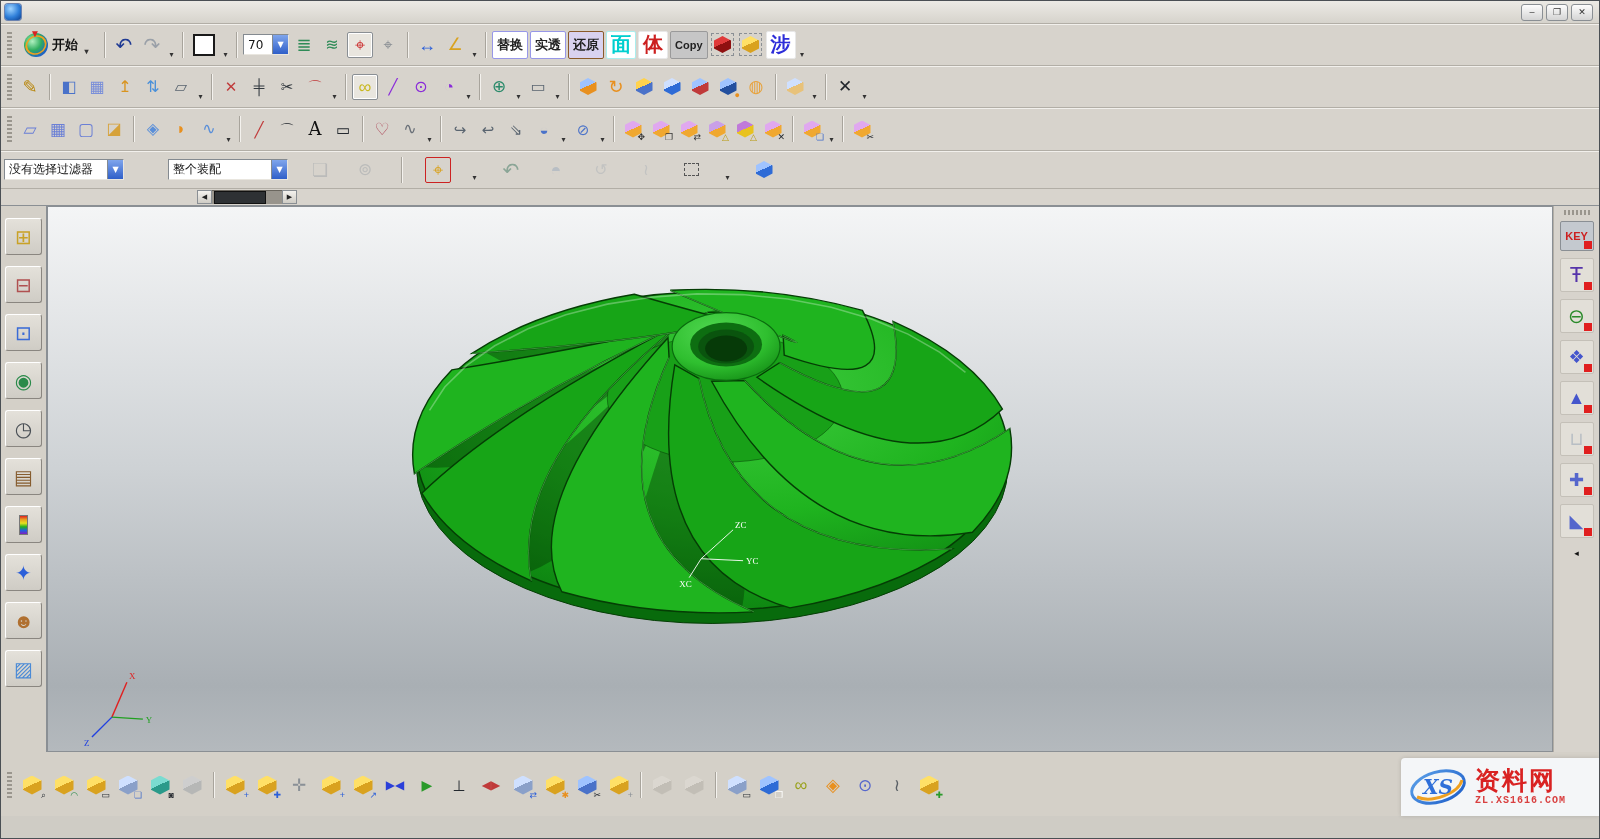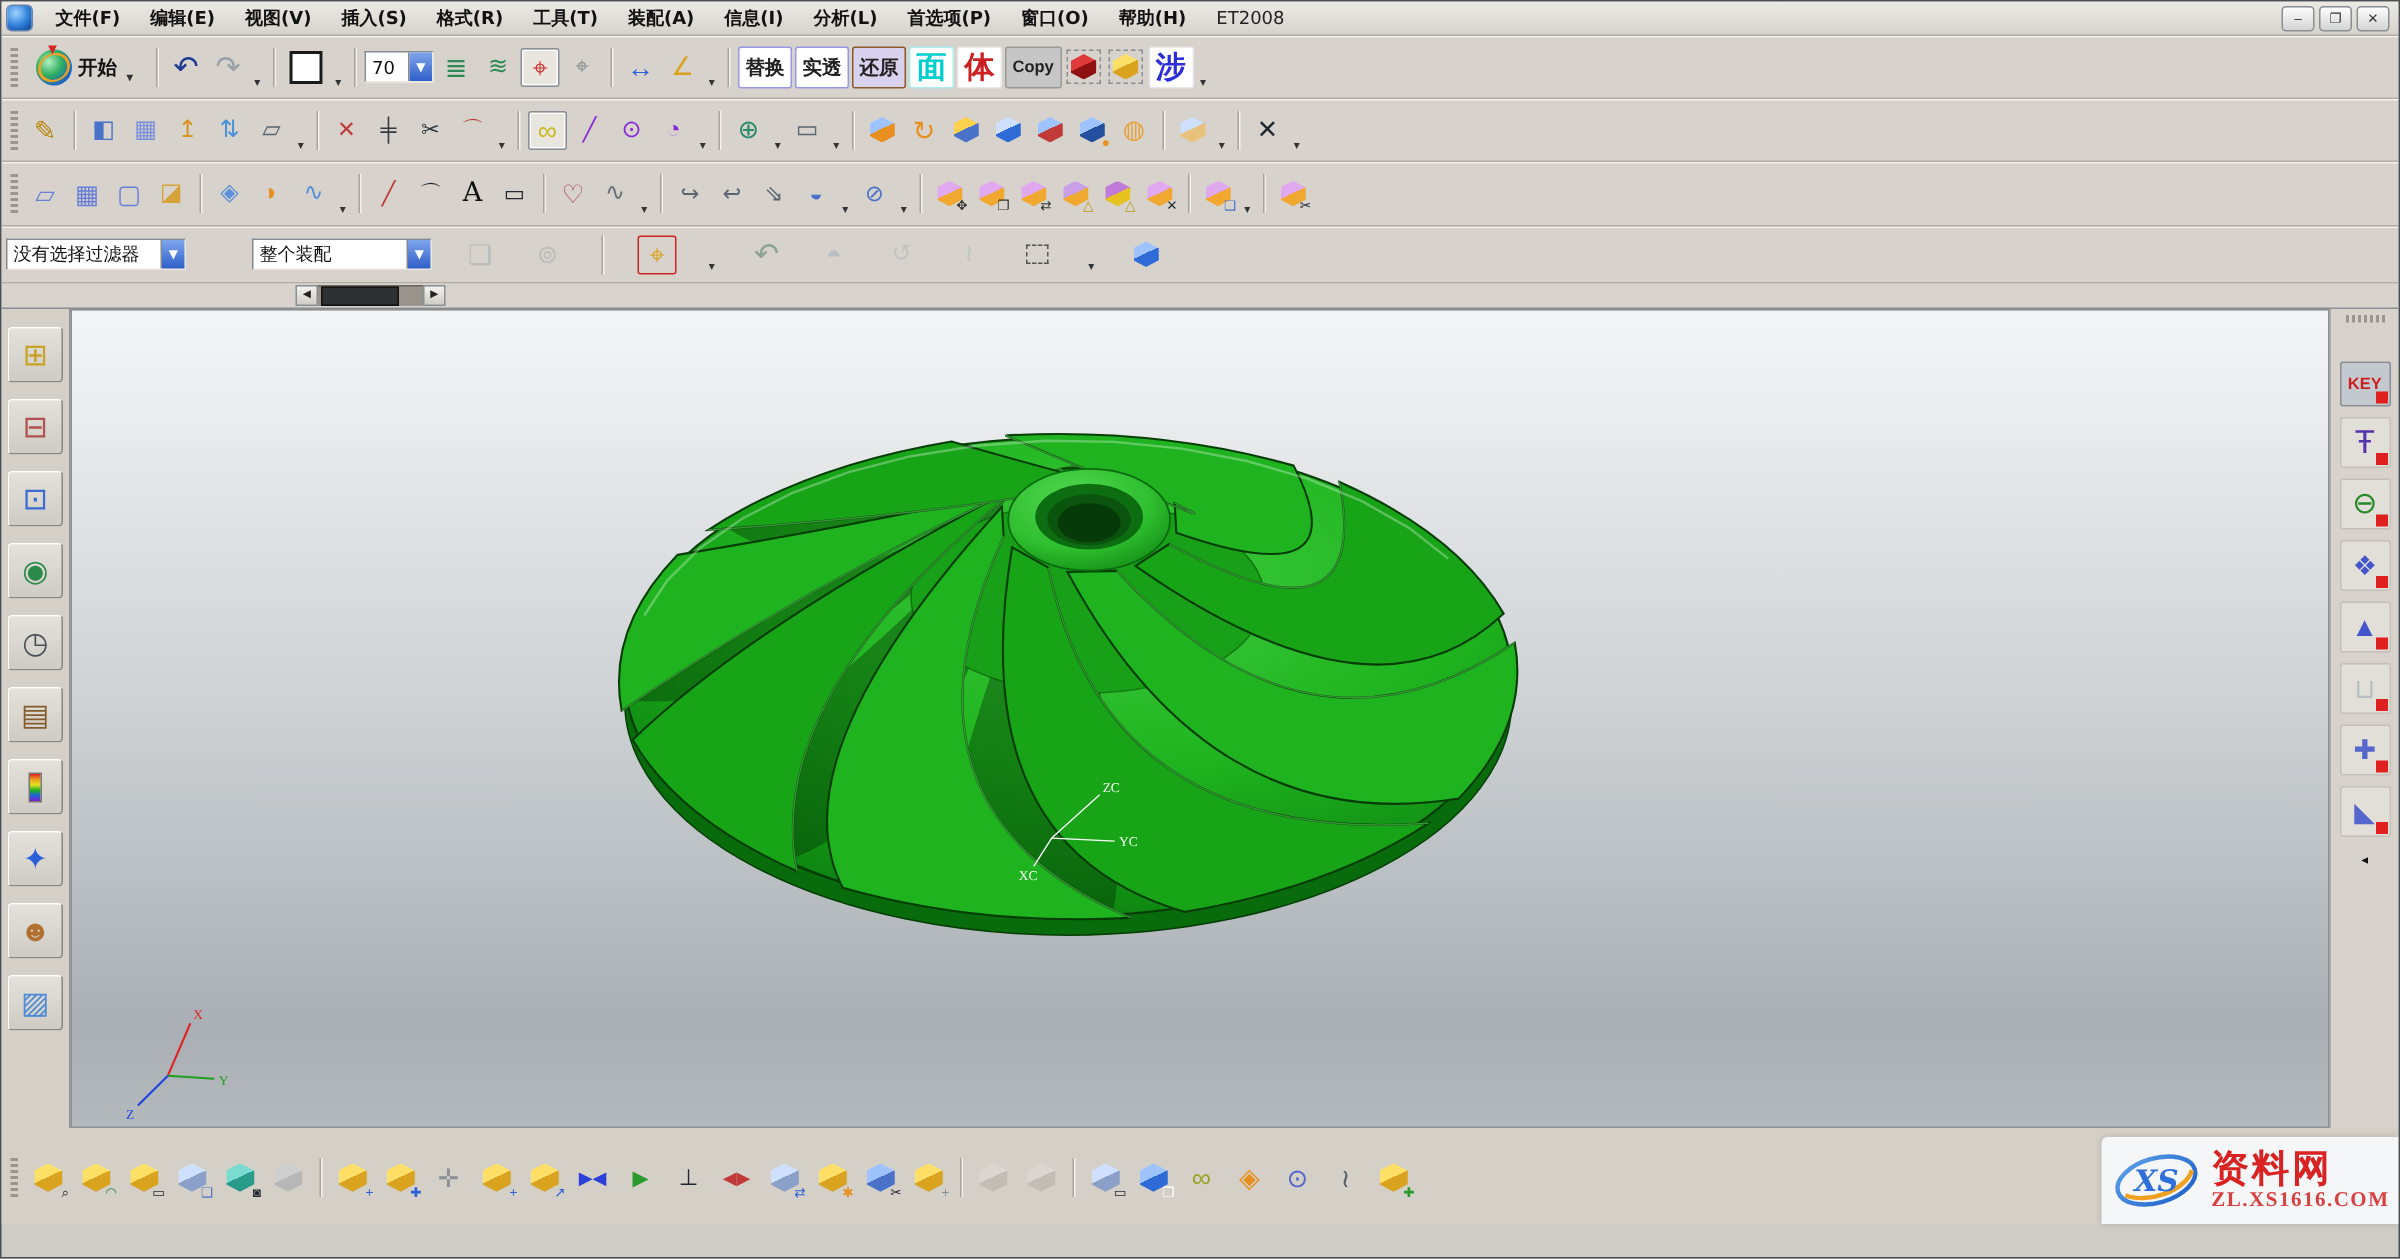--- a/index.html
+++ b/index.html
@@ -87,45 +87,30 @@
 
   
   .bottombar { height:64px; background:#d4d0c8; position:relative; padding-top:9px; }
   .tbar.b { border-bottom:none; background:transparent; box-shadow:none; height:48px; }
   .b .ib { width:30px; height:30px; }
   .b .cube { width:19px; height:19px; }
   .watermark { position:absolute; right:0; bottom:0; width:198px; height:58px; background:#f4f6f8;
     border-radius:4px 0 0 0; display:flex; align-items:center; gap:6px; padding:4px 6px; box-shadow:0 0 4px rgba(0,0,0,.15); }
   .wm-texts { display:flex; flex-direction:column; line-height:1; }
   .wm-site { color:#d92222; font-weight:800; font-size:25px; letter-spacing:2px; }
-  .wm-url { color:#d94040; font-size:14px; font-weight:700; letter-spacing:1px; margin-top:3px;
-    font-family:Liberation Serif, serif; }
+  .wm-url { color:#d94040; font-size:10px; font-weight:700; letter-spacing:1px; margin-top:3px;
+    font-family:Liberation Mono, monospace; }
 </style>
 </head>
 <body>
 
 <div class="win">
 
   <div class="menubar">
     <span class="appicon"></span>
-    <div class="menus">
-        <div class="menuitem">文件(F)</div>
-        <div class="menuitem">编辑(E)</div>
-        <div class="menuitem">视图(V)</div>
-        <div class="menuitem">插入(S)</div>
-        <div class="menuitem">格式(R)</div>
-        <div class="menuitem">工具(T)</div>
-        <div class="menuitem">装配(A)</div>
-        <div class="menuitem">信息(I)</div>
-        <div class="menuitem">分析(L)</div>
-        <div class="menuitem">首选项(P)</div>
-        <div class="menuitem">窗口(O)</div>
-        <div class="menuitem">帮助(H)</div>
-        <div class="menuitem brand">ET2008</div>
-      </div>
     <div class="spacer"></div>
     <div class="winctrls">
         <button class="wbtn">–</button>
         <button class="wbtn">❐</button>
         <button class="wbtn">✕</button>
       </div>
   </div>
 
   <div class="tbar r2">
       <div class="grip"></div>
@@ -534,21 +519,21 @@
         </g>
         <text x="81" y="474" font-size="9" fill="#e02020">X</text>
         <text x="98" y="518" font-size="9" fill="#20a020">Y</text>
         <text x="36" y="541" font-size="9" fill="#2040e0">Z</text>
         </svg>
     </div>
 
     <div class="rightbar">
       <div class="pgrip"></div>
       <div class="palicons">
-          <button class="txtbtn" style="color: rgb(204, 31, 31); background: rgb(196, 201, 207); border: 1px solid rgb(138, 143, 148); font-size: 11px; position: relative; margin-top: 20px;">KEY<span class="rbadge"></span></button>
+          <button class="txtbtn" style="color: rgb(204, 31, 31); background: rgb(196, 201, 207); border: 1px solid rgb(138, 143, 148); font-size: 11px; position: relative;">KEY<span class="rbadge"></span></button>
           <button class="ib">
             <span class="glyph" style="color: rgb(85, 51, 170); font-size: 22px;">Ŧ</span>
             <span class="rbadge"></span>
           </button>
           <button class="ib">
             <span class="glyph" style="color: rgb(42, 138, 42); font-size: 20px;">⊖</span>
             <span class="rbadge"></span>
           </button>
           <button class="ib">
             <span class="glyph" style="color: rgb(68, 85, 204); font-size: 18px;">❖</span>

